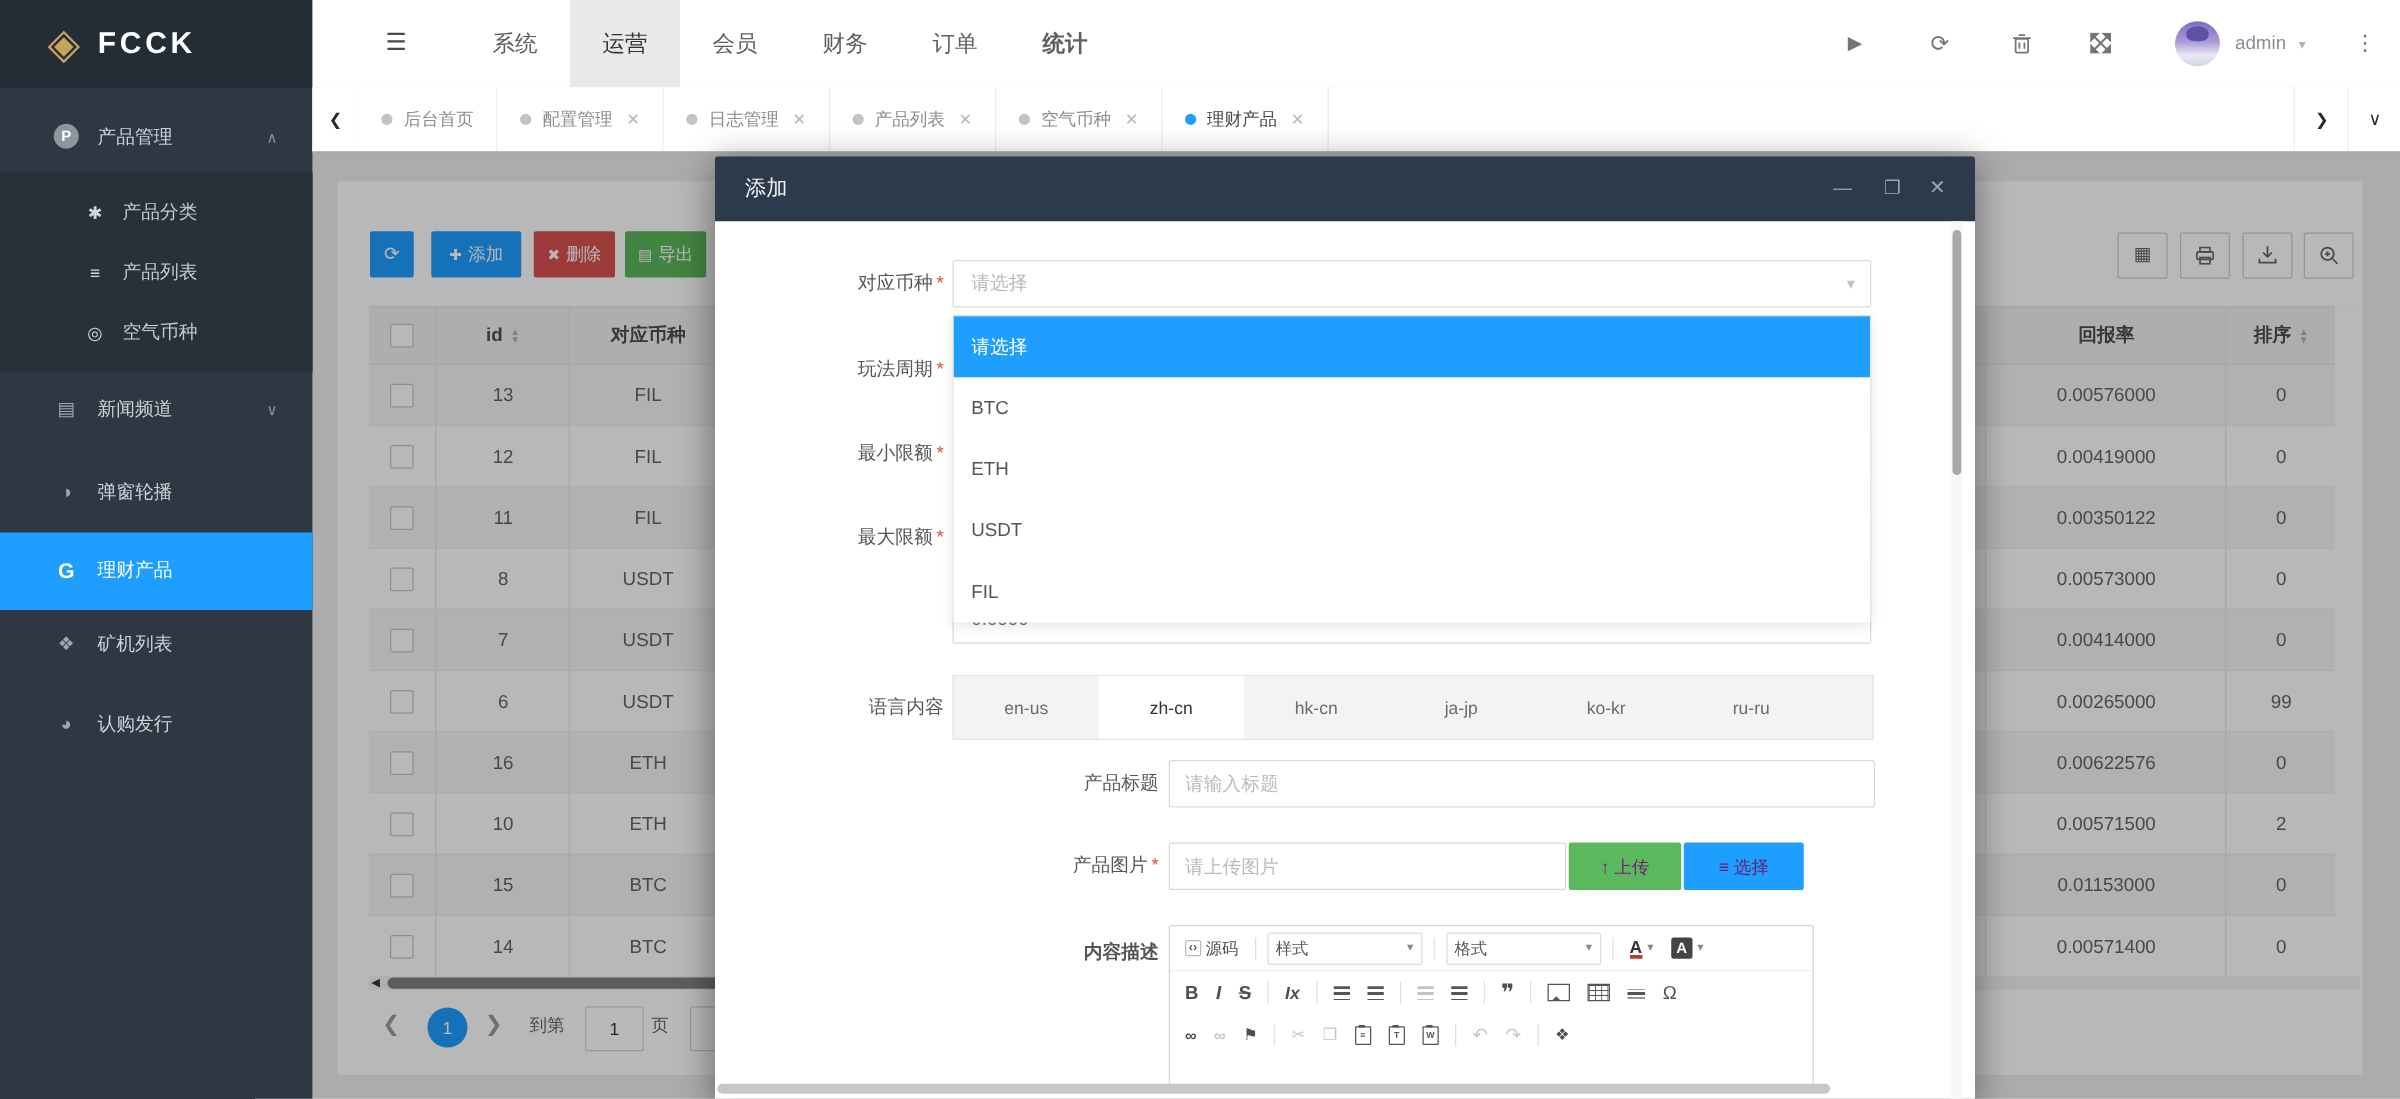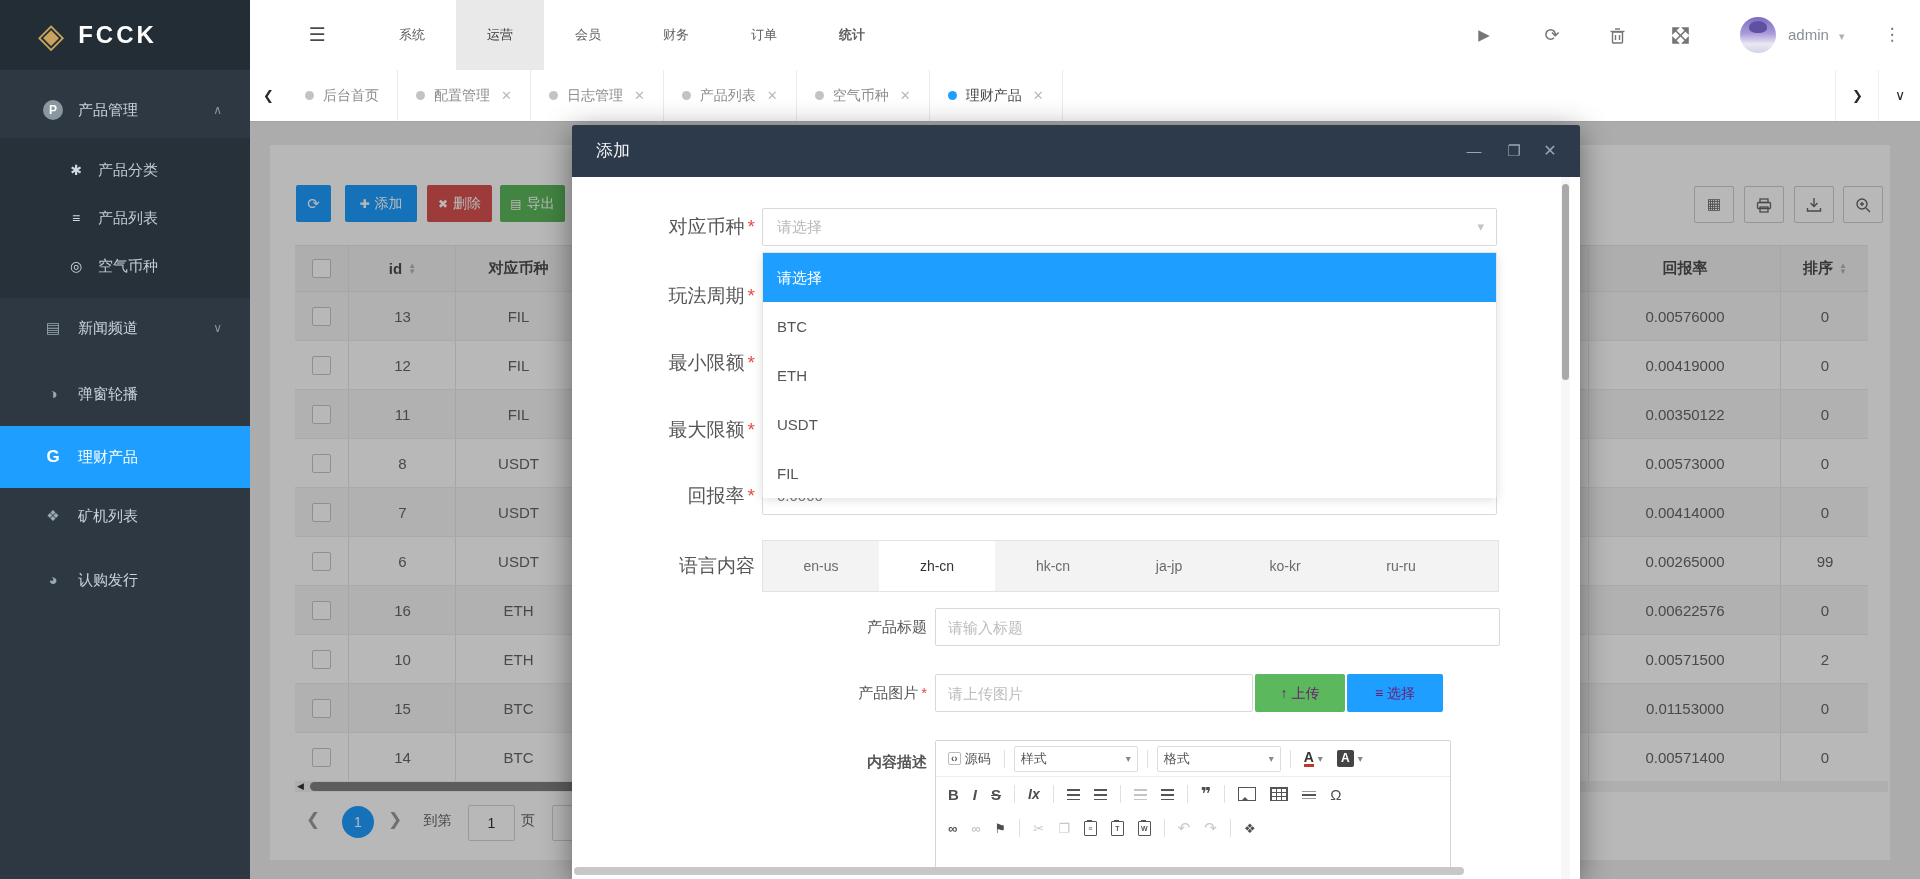--- a/index.html
+++ b/index.html
@@ -18,21 +18,21 @@
     background:#8a96a0;color:#fff;font-size:12px;font-weight:bold;text-align:center;vertical-align:middle;margin-top:-3px;}
   #sb-subblock{left:0;top:138px;width:250px;height:160px;background:#27313a;}
   .sb-sub{position:absolute;left:0;width:250px;height:48px;line-height:48px;color:#c2ccd3;font-size:15px;cursor:pointer;}
   .sb-sub .ic{position:absolute;left:66px;width:20px;text-align:center;color:#cfd8de;font-size:14px;}
   .sb-sub .txt{position:absolute;left:98px;}
   .sb-active{background:#1e9fff;color:#fff;}
   .sb-active .ic{color:#fff;font-weight:bold;}
   
   #navbar{left:250px;top:0;width:1670px;height:70px;background:#fff;border-bottom:1px solid #ececec;z-index:10;}
   #collapse{left:50px;top:0;width:34px;height:70px;line-height:70px;text-align:center;color:#4a4a4a;font-size:19px;cursor:pointer;}
-  .nav-item{position:absolute;top:0;height:70px;line-height:70px;width:88px;text-align:center;color:#5f5f5f;font-size:13px;cursor:pointer;}
+  .nav-item{position:absolute;top:0;height:70px;line-height:70px;width:88px;text-align:center;color:#5f5f5f;font-size:18px;cursor:pointer;}
   .nav-item.active{background:#e9e9e9;color:#333;}
   .nav-ic{position:absolute;top:0;height:70px;line-height:70px;text-align:center;color:#757575;cursor:pointer;}
   #avatar{left:1490px;top:17px;width:36px;height:36px;border-radius:50%;cursor:pointer;
     background:linear-gradient(180deg,#7d6cc0 0%,#a89ad8 45%,#ece7f5 75%,#cfd6e2 100%);overflow:hidden;}
   #avatar:before{content:"";position:absolute;left:9px;top:4px;width:18px;height:12px;border-radius:50% 50% 40% 40%;background:#5e51a1;}
   #username{left:1538px;top:0;height:70px;line-height:70px;color:#8a8f97;font-size:15px;cursor:pointer;}
   
   #tabbar{left:250px;top:70px;width:1670px;height:51px;background:#fff;border-bottom:1px solid #e2e2e2;z-index:10;}
   .tb-box{position:absolute;top:0;height:51px;line-height:51px;text-align:center;color:#555;font-size:14px;cursor:pointer;background:#fff;}
   #tabs{position:absolute;left:37px;top:0;height:51px;display:flex;}
@@ -85,21 +85,21 @@
   
   #overlay{left:250px;top:121px;width:1670px;height:758px;background:rgba(0,0,0,0.28);z-index:40;}
   
   #modal{left:572px;top:125px;width:1008px;height:754px;background:#fff;z-index:60;
     box-shadow:0 6px 30px rgba(0,0,0,0.45);border-radius:2px 2px 0 0;}
   #m-head{left:0;top:0;width:1008px;height:52px;background:#2d3a4b;border-radius:2px 2px 0 0;}
   #m-title{position:absolute;left:24px;top:0;height:52px;line-height:52px;color:#f2f4f6;font-size:17px;}
   .m-ctrl{position:absolute;top:0;width:28px;height:52px;line-height:52px;text-align:center;color:#9aa5b1;font-size:15px;cursor:pointer;}
   #m-scroll{left:989px;top:52px;width:9px;height:702px;background:#f7f7f7;}
   #m-thumb{left:1px;top:7px;width:7px;height:196px;background:#a9a9a9;border-radius:4px;}
-  .m-label{position:absolute;left:0;width:183px;height:38px;line-height:38px;text-align:right;color:#565656;font-size:19px;}
+  .m-label{position:absolute;left:0;width:183px;height:38px;line-height:38px;text-align:right;color:#565656;font-size:15px;}
   .req{color:#e84a43;margin-left:3px;}
   .m-input{position:absolute;left:190px;width:735px;height:38px;border:1px solid #d9d9d9;border-radius:2px;
     background:#fff;line-height:36px;padding:0 14px;box-sizing:border-box;font-size:15px;color:#8e8e8e;}
   .m-input .ph{color:#b9b9b9;}
   #sel-arrow{position:absolute;right:12px;top:0;color:#c0c4cc;font-size:13px;}
   #dropdown{left:190px;top:127px;width:735px;height:245px;background:#fff;border:1px solid #e4e4e4;
     box-shadow:0 3px 10px rgba(0,0,0,0.12);z-index:5;box-sizing:border-box;}
   .dd-item{height:49px;line-height:49px;padding-left:14px;font-size:15px;color:#555;cursor:pointer;background:#fff;}
   #dropdown .dd-item:first-child{background:#1e9fff;color:#fff;}
   
@@ -473,23 +473,20 @@
   </div>
   <div class="m-label" style="top:152px;">
     <span>玩法周期</span><span class="req">*</span>
   </div>
   <div class="m-label" style="top:219px;">
     <span>最小限额</span><span class="req">*</span>
   </div>
   <div class="m-label" style="top:286px;">
     <span>最大限额</span><span class="req">*</span>
   </div>
-  <div class="m-label" style="top:352px;">
-    <span>回报率</span><span class="req">*</span>
-  </div>
   <div class="m-label" style="top:422px;">
     <span>语言内容</span>
   </div>
 
   <div class="m-input" style="top:83px;">
     <span class="ph">请选择</span>
     <span id="sel-arrow">▾</span>
   </div>
 
   <div class="m-input" style="top:152px;"></div>

